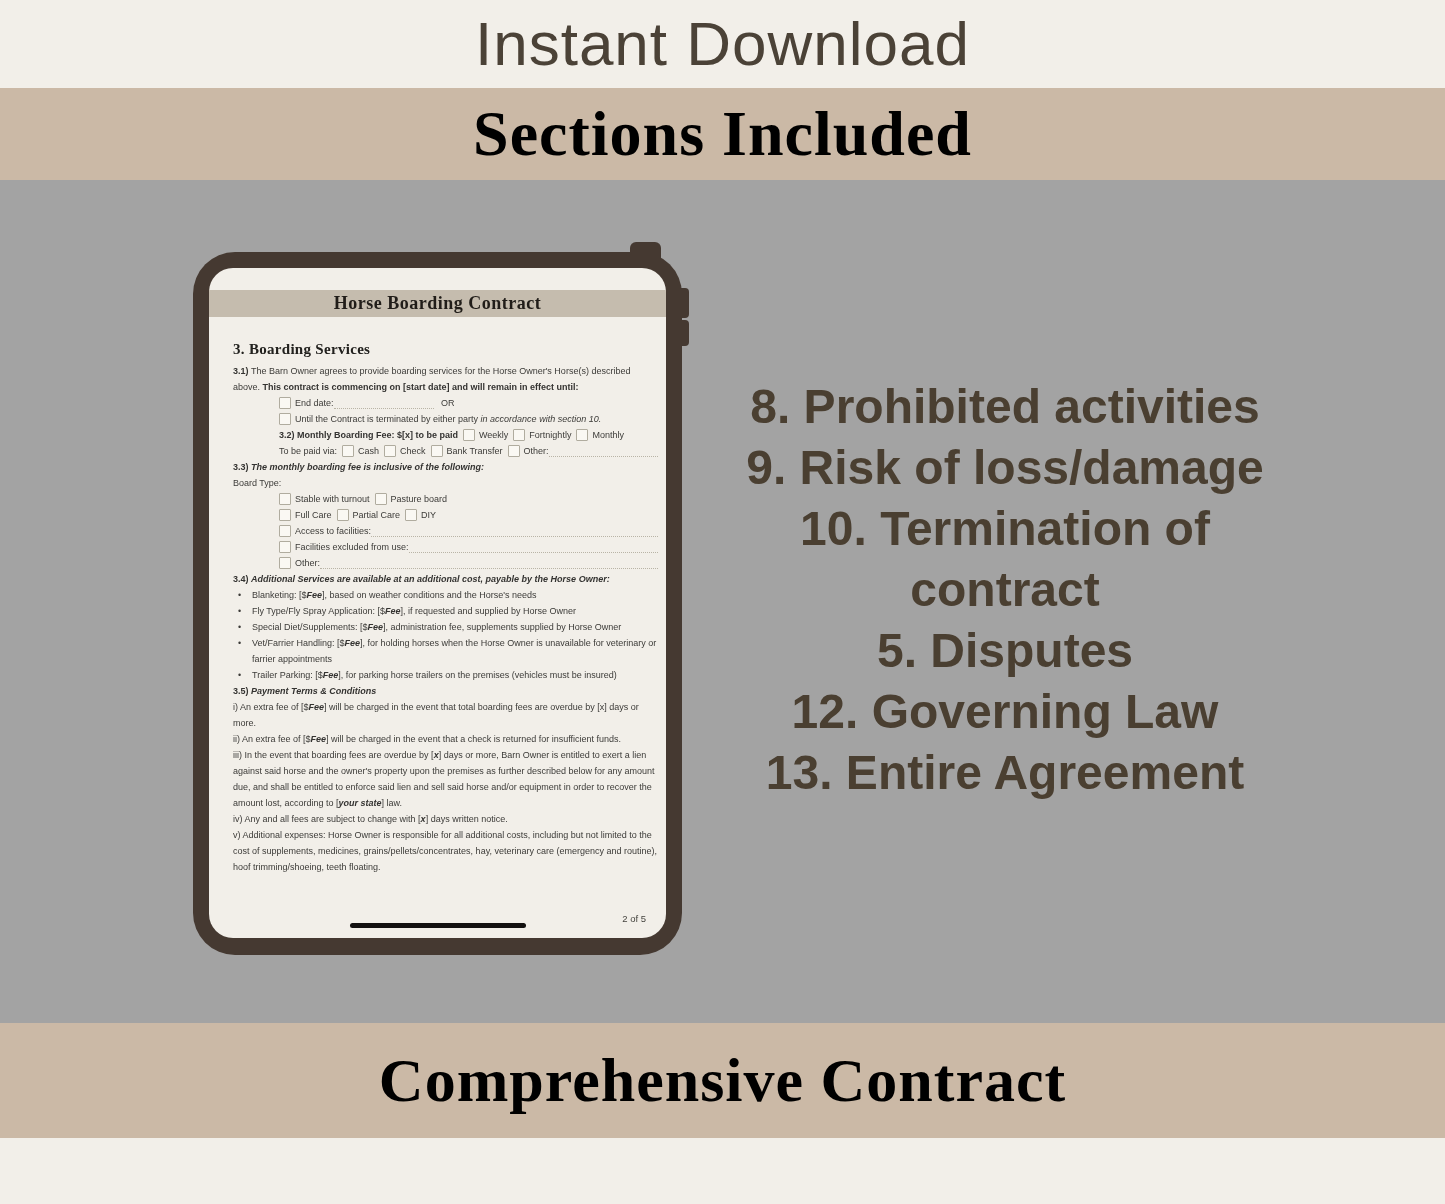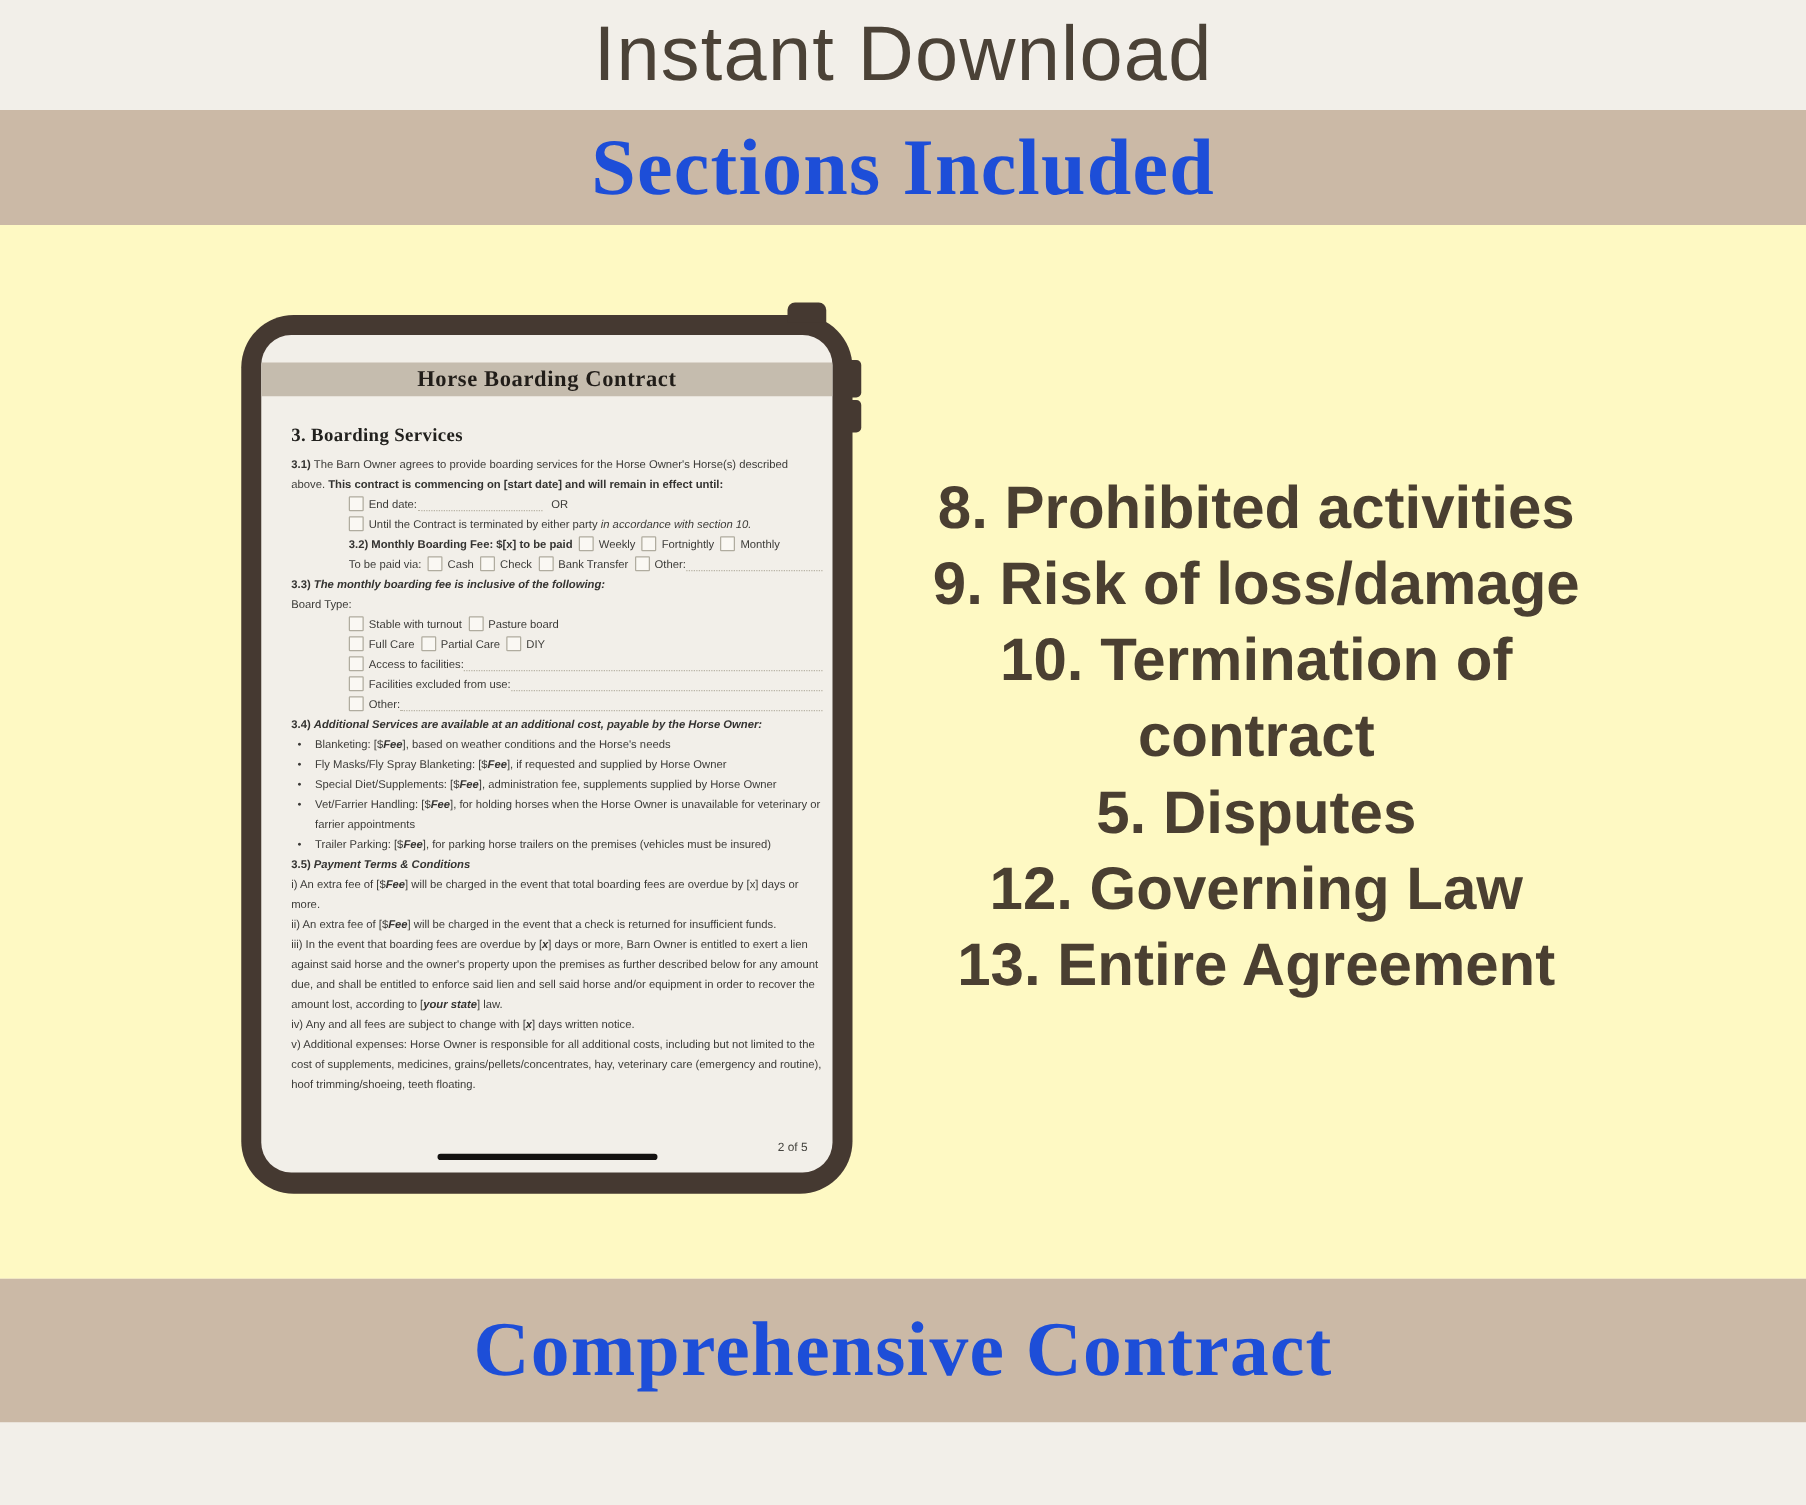--- a/index.html
+++ b/index.html
@@ -5,24 +5,24 @@
   html,body{margin:0;padding:0;}
   body{width:1445px;height:1204px;background:#f6f0ec;font-family:"Liberation Sans",sans-serif;overflow:hidden;}
   .canvas{position:relative;width:1445px;height:1204px;}
 
   
   .top-strip{position:absolute;left:0;top:0;width:100%;height:88px;background:#f2efe9;}
   .instant{width:100%;text-align:center;line-height:88px;font-size:62px;color:#4b4237;letter-spacing:1px;font-family:"Liberation Sans",sans-serif;}
   .banner{position:absolute;left:0;width:100%;background:#cbb9a6;display:flex;align-items:center;justify-content:center;}
   .banner-top{top:88px;height:92px;}
   .banner-bottom{top:1023px;height:115px;}
-  .banner .bt-text{font-family:"Liberation Serif",serif;font-weight:bold;color:#1d4ed8;letter-spacing:1px;}
+  .banner .bt-text{font-family:"Liberation Serif",serif;font-weight:bold;color:#000000;letter-spacing:1px;}
   .banner-top .bt-text{font-size:64px;}
   .banner-bottom .bt-text{font-size:62px;}
-  .main{position:absolute;left:0;top:180px;width:100%;height:843px;background:#fef9c3;}
+  .main{position:absolute;left:0;top:180px;width:100%;height:843px;background:#a3a3a3;}
   .bottom-strip{position:absolute;left:0;top:1138px;width:100%;height:66px;background:#f2efe9;}
 
   
   .sections-list{position:absolute;left:725px;top:196px;width:560px;text-align:center;}
   .sl-item{font-family:"Liberation Sans",sans-serif;font-weight:700;font-size:48px;line-height:61px;color:#4a3f31;}
 
   
   .tablet{position:absolute;left:193px;top:72px;width:489px;height:703px;background:#453931;border-radius:42px;}
   .power-btn{position:absolute;left:437px;top:-10px;width:31px;height:16px;background:#453931;border-radius:6px 6px 0 0;}
   .side-btn{position:absolute;right:-7px;width:9px;background:#453931;border-radius:0 4px 4px 0;}
@@ -142,21 +142,21 @@
                 <span class="tx">Other:</span>
                 <span class="dots fill"></span>
               </div>
               <div class="row p"><span class="tx b">3.4) </span><span class="tx b i">Additional Services are available at an additional cost, payable by the Horse Owner:</span></div>
               <div class="row bullet">
                 <span class="bu">•</span>
                 <span class="bt-content"><span class="tx">Blanketing: [$</span><span class="tx b i">Fee</span><span class="tx">], based on weather conditions and the Horse's needs</span></span>
               </div>
               <div class="row bullet">
                 <span class="bu">•</span>
-                <span class="bt-content"><span class="tx">Fly Masks/Fly Spray Blanketing: [$</span><span class="tx b i">Fee</span><span class="tx">], if requested and supplied by Horse Owner</span></span>
+                <span class="bt-content"><span class="tx">Fly Type/Fly Spray Application: [$</span><span class="tx b i">Fee</span><span class="tx">], if requested and supplied by Horse Owner</span></span>
               </div>
               <div class="row bullet">
                 <span class="bu">•</span>
                 <span class="bt-content"><span class="tx">Special Diet/Supplements: [$</span><span class="tx b i">Fee</span><span class="tx">], administration fee, supplements supplied by Horse Owner</span></span>
               </div>
               <div class="row bullet">
                 <span class="bu">•</span>
                 <span class="bt-content"><span class="tx">Vet/Farrier Handling: [$</span><span class="tx b i">Fee</span><span class="tx">], for holding horses when the Horse Owner is unavailable for veterinary or farrier appointments</span></span>
               </div>
               <div class="row bullet">

